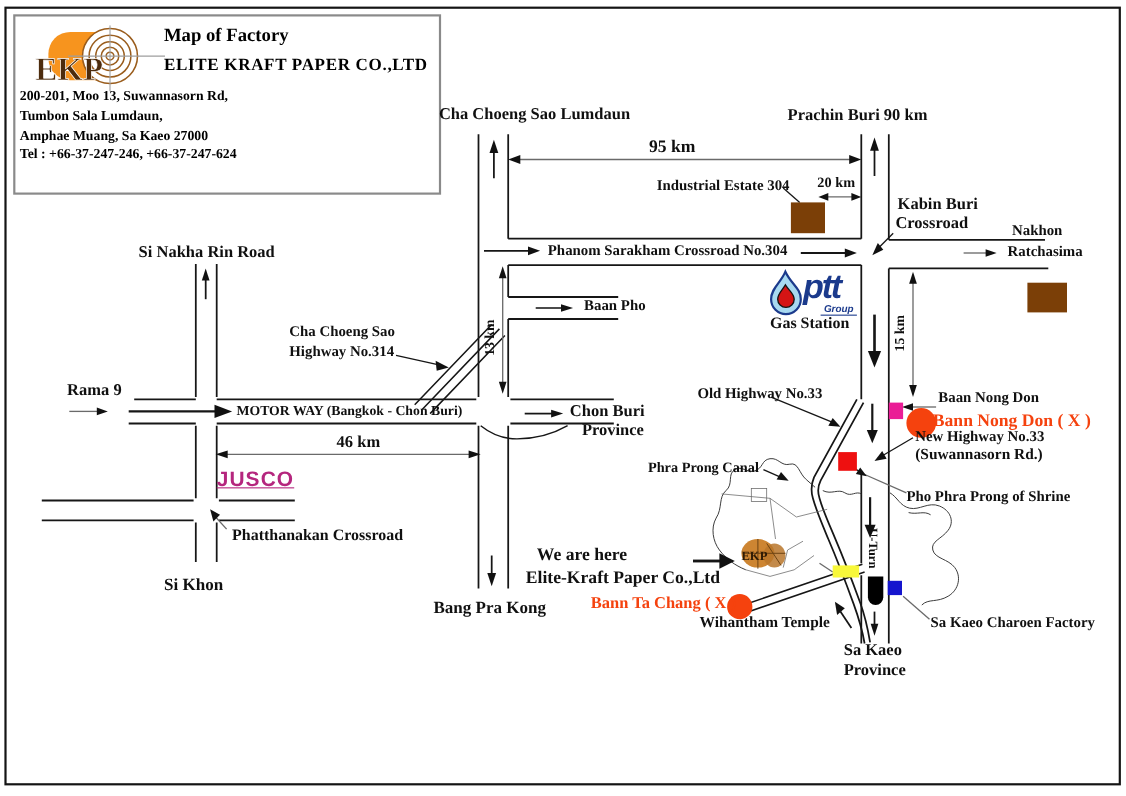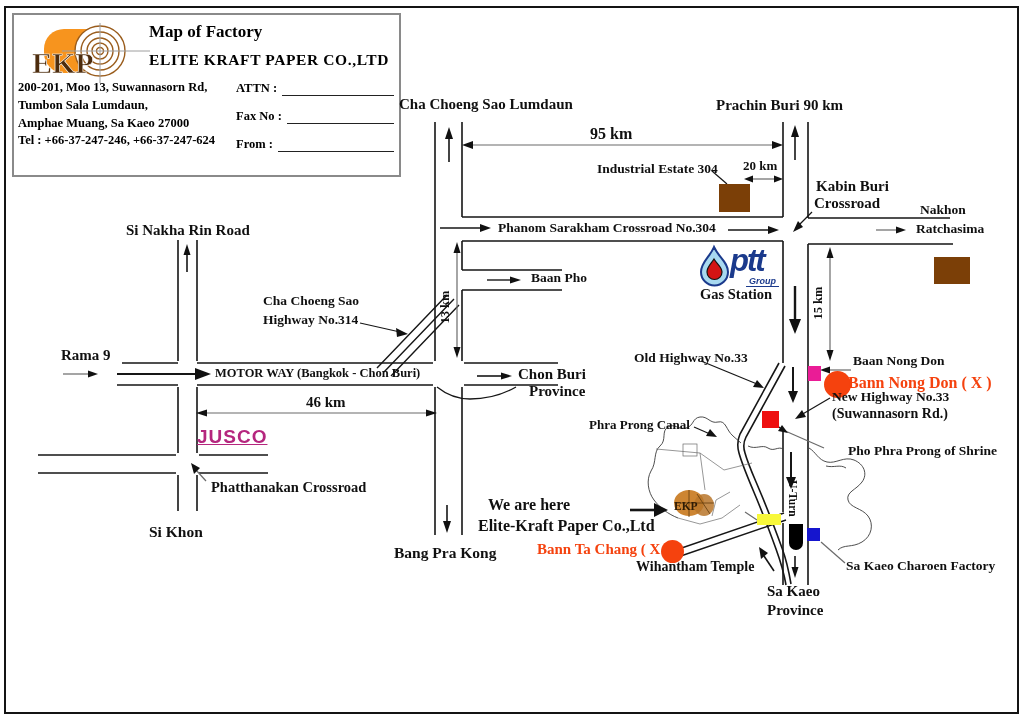--- a/index.html
+++ b/index.html
@@ -192,34 +192,20 @@
       <text x="0" y="50" font-family="Liberation Serif,serif" font-weight="bold" font-size="30" fill="#4d2c0d" stroke="#ffffff" stroke-width="0.6">EKP</text>
     </svg>
     <div class="htitle">Map of Factory</div>
     <div class="hcompany">ELITE KRAFT PAPER CO.,LTD</div>
     <div class="haddr">
       <div>200-201, Moo 13, Suwannasorn Rd,</div>
       <div>Tumbon Sala Lumdaun,</div>
       <div>Amphae Muang,  Sa Kaeo 27000</div>
       <div>Tel : +66-37-247-246, +66-37-247-624</div>
     </div>
-    <div class="hform">
-      <div class="row">
-          <span>ATTN :</span>
-          <span class="fill"></span>
-        </div>
-      <div class="row">
-          <span>Fax No :</span>
-          <span class="fill"></span>
-        </div>
-      <div class="row">
-          <span>From  :</span>
-          <span class="fill"></span>
-        </div>
-    </div>
   </div>
 
   <div class="mk sq" style="left:719px;top:184px;width:31px;height:28px;"></div>
   <div class="mk sq" style="left:934px;top:257px;width:36px;height:27px;"></div>
   <div class="mk" style="left:808px;top:366px;width:13px;height:15px;background:#ea1c96;"></div>
   <div class="mk circle" style="left:824px;top:371px;width:27px;height:27px;"></div>
   <div class="mk" style="left:762px;top:411px;width:17px;height:17px;background:#ee1010;"></div>
   <div class="mk circle" style="left:661px;top:540px;width:23px;height:23px;"></div>
   <div class="mk" style="left:757px;top:514px;width:24px;height:11px;background:#f8f83a;"></div>
   <div class="mk" style="left:807px;top:528px;width:13px;height:13px;background:#1515ce;"></div>
@@ -264,21 +250,21 @@
 
   <div class="lbl" style="left:634px;top:350px;">Old Highway No.33</div>
   <div class="lbl" style="left:853px;top:353px;">Baan Nong Don</div>
   <div class="lbl red" style="left:848px;top:374px;font-size:16px;">Bann Nong Don ( X )</div>
   <div class="lbl" style="left:832px;top:389px;">
     <div>New Highway No.33</div>
     <div style="font-size:14px;margin-top:2px;">(Suwannasorn Rd.)</div>
   </div>
   <div class="lbl sz12 rot-ccw" style="left:796px;top:296px;">15 km</div>
   <div class="lbl sz13" style="left:589px;top:418px;">Phra Prong Canal</div>
-  <div class="lbl" style="left:824px;top:443px;margin-left:24px;">Pho Phra Prong of Shrine</div>
+  <div class="lbl" style="left:824px;top:443px;">Pho Phra Prong of Shrine</div>
   <div class="lbl rot-cw" style="left:771px;top:492px;font-size:11.5px;">U-Turn</div>
 
   <div class="lbl sz16" style="left:488px;top:496px;">
     <div>We are here</div>
     <div style="margin-left:-10px;margin-top:3px;">Elite-Kraft Paper Co.,Ltd</div>
   </div>
   <div class="ekp-site-lbl">EKP</div>
   <div class="lbl red sz15" style="left:537px;top:541px;">Bann Ta Chang ( X )</div>
   <div class="lbl" style="left:636px;top:559px;font-size:14px;">Wihantham Temple</div>
   <div class="lbl sz15" style="left:767px;top:583px;">

